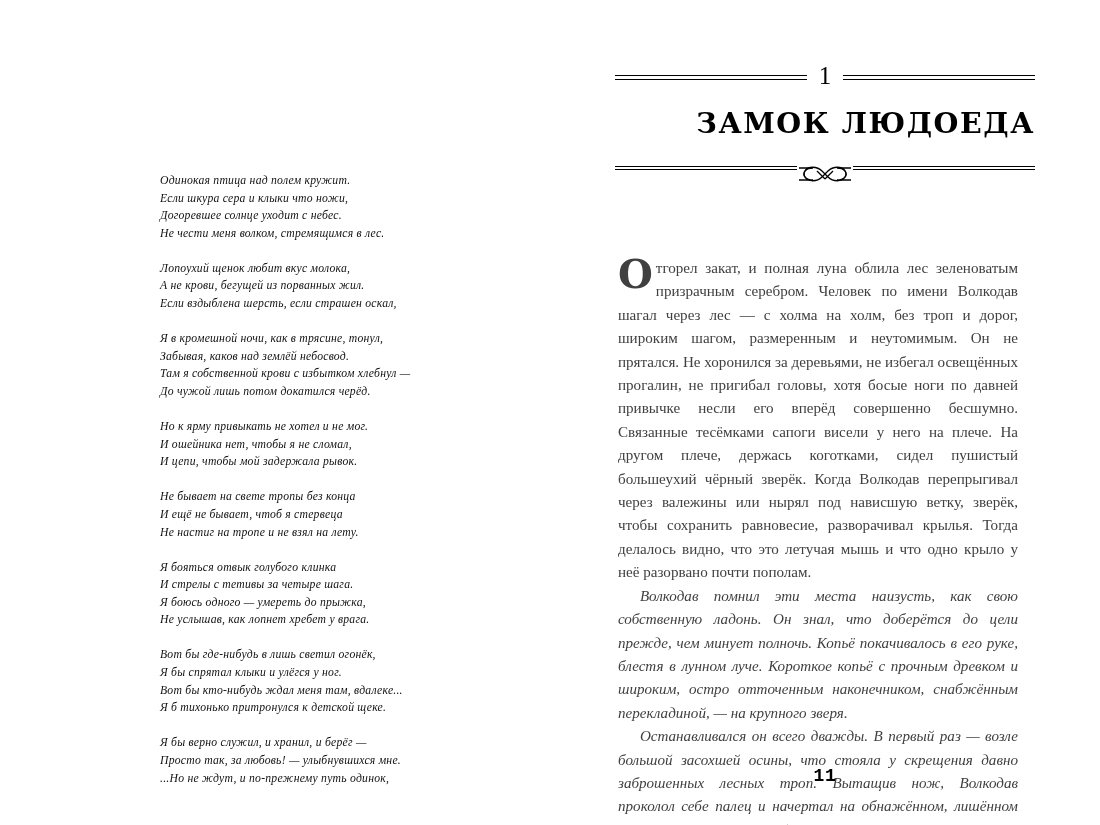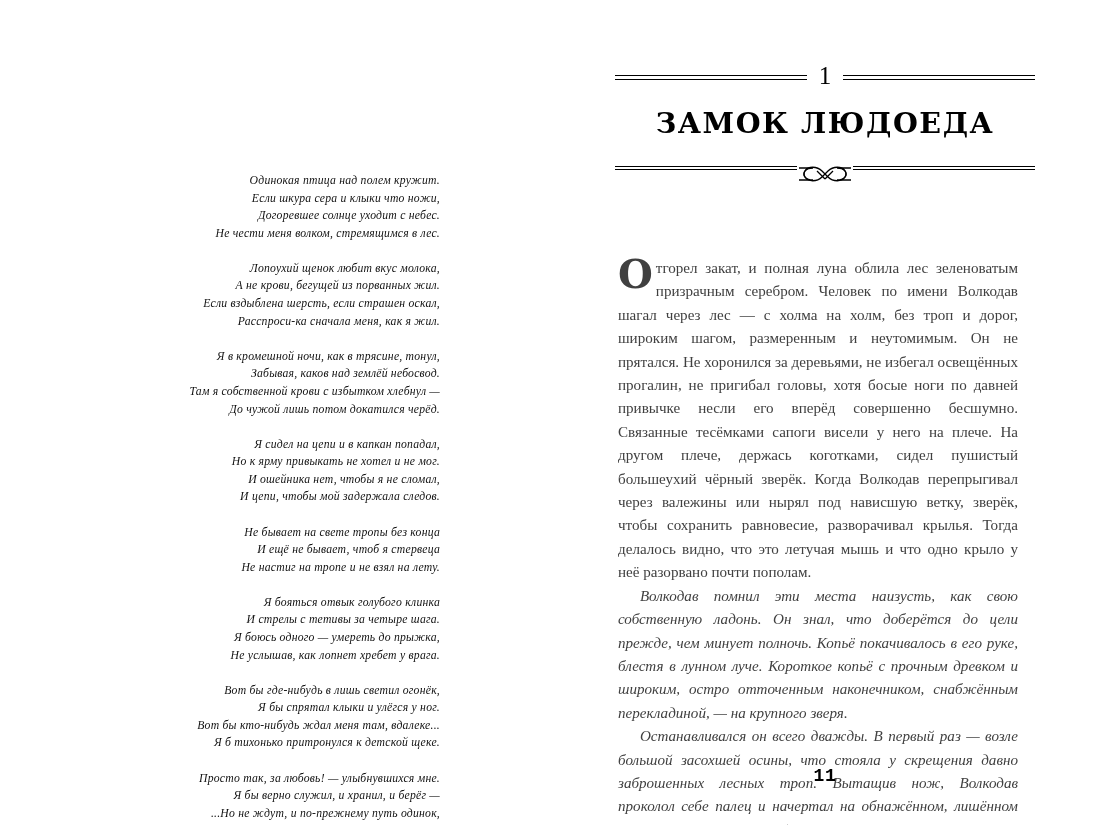--- a/index.html
+++ b/index.html
@@ -21,21 +21,20 @@
     height: 825px;
     display: flex;
   }
 
   
   .page-verso {
     position: relative;
     width: 550px;
     height: 825px;
     box-sizing: border-box;
-    text-align: right;
   }
 
   .poem {
     position: absolute;
     left: 160px;
     top: 172px;
     width: 280px;
   }
 
   .stanza {
@@ -93,20 +92,21 @@
   }
 
   .chapter-title {
     font-family: "DejaVu Serif", serif;
     font-weight: 700;
     font-size: 28.5px;
     line-height: 1.1;
     letter-spacing: 0.055em;
     margin-top: 14px;
     white-space: nowrap;
+    text-align: right;
   }
 
   
   .ornament {
     position: relative;
     margin-top: 20px;
     height: 26px;
   }
   .ornament .orn-rule {
     position: absolute;
@@ -182,35 +182,33 @@
         <span class="poem-line">Одинокая птица над полем кружит.</span>
         <span class="poem-line">Если шкура сера и клыки что ножи,</span>
         <span class="poem-line">Догоревшее солнце уходит с небес.</span>
         <span class="poem-line">Не чести меня волком, стремящимся в лес.</span>
       </div>
 
       <div class="stanza">
         <span class="poem-line">Лопоухий щенок любит вкус молока,</span>
         <span class="poem-line">А не крови, бегущей из порванных жил.</span>
         <span class="poem-line">Если вздыблена шерсть, если страшен оскал,</span>
-        <span class="poem-line">Расспроси-ка сначала меня, как я жил.</span>
       </div>
 
       <div class="stanza">
         <span class="poem-line">Я в кромешной ночи, как в трясине, тонул,</span>
         <span class="poem-line">Забывая, каков над землёй небосвод.</span>
         <span class="poem-line">Там я собственной крови с избытком хлебнул —</span>
         <span class="poem-line">До чужой лишь потом докатился черёд.</span>
       </div>
 
       <div class="stanza">
-        <span class="poem-line">Я сидел на цепи и в капкан попадал,</span>
         <span class="poem-line">Но к ярму привыкать не хотел и не мог.</span>
         <span class="poem-line">И ошейника нет, чтобы я не сломал,</span>
-        <span class="poem-line">И цепи, чтобы мой задержала следов.</span>
+        <span class="poem-line">И цепи, чтобы мой задержала рывок.</span>
       </div>
 
       <div class="stanza">
         <span class="poem-line">Не бывает на свете тропы без конца</span>
         <span class="poem-line">И ещё не бывает, чтоб я стервеца</span>
         <span class="poem-line">Не настиг на тропе и не взял на лету.</span>
       </div>
 
       <div class="stanza">
         <span class="poem-line">Я бояться отвык голубого клинка</span>
@@ -220,22 +218,22 @@
       </div>
 
       <div class="stanza">
         <span class="poem-line">Вот бы где-нибудь в лишь светил огонёк,</span>
         <span class="poem-line">Я бы спрятал клыки и улёгся у ног.</span>
         <span class="poem-line">Вот бы кто-нибудь ждал меня там, вдалеке...</span>
         <span class="poem-line">Я б тихонько притронулся к детской щеке.</span>
       </div>
 
       <div class="stanza">
+        <span class="poem-line">Я бы верно служил, и хранил, и берёг —</span>
         <span class="poem-line">Просто так, за любовь! — улыбнувшихся мне.</span>
-        <span class="poem-line">Я бы верно служил, и хранил, и берёг —</span>
         <span class="poem-line">...Но не ждут, и по-прежнему путь одинок,</span>
 
       </div>
 
     </div>
   </div>
 
   <div class="page-recto">
 
     <div class="chapter-head">

